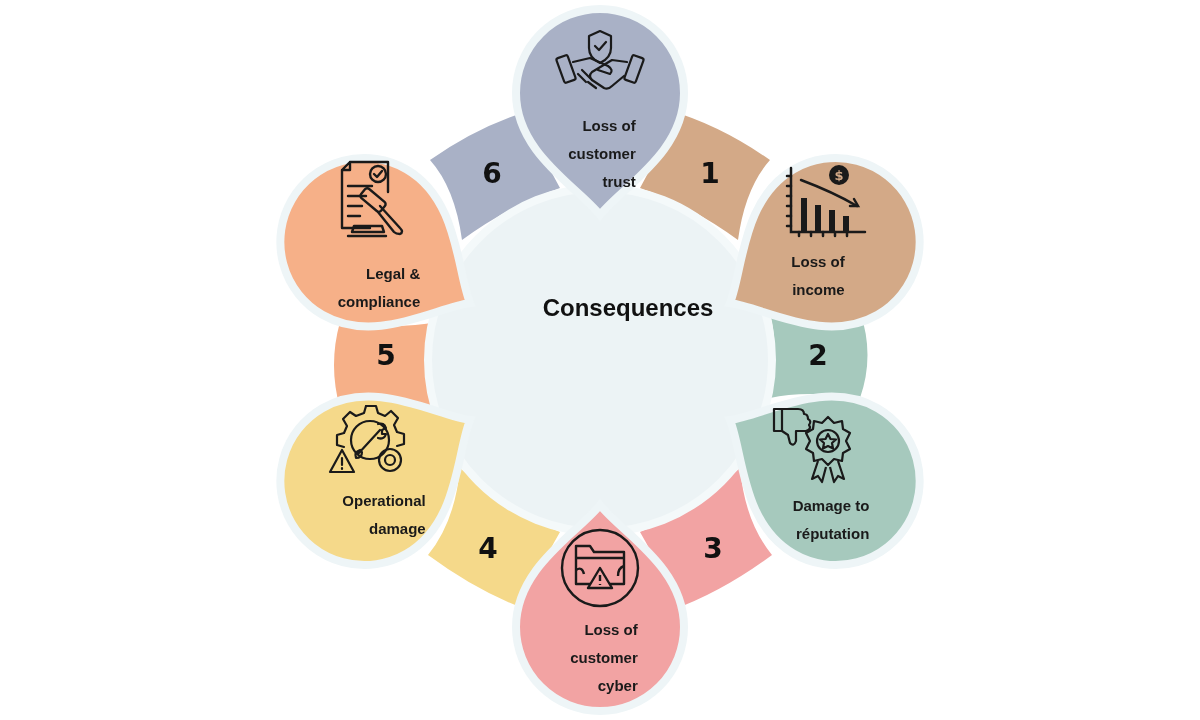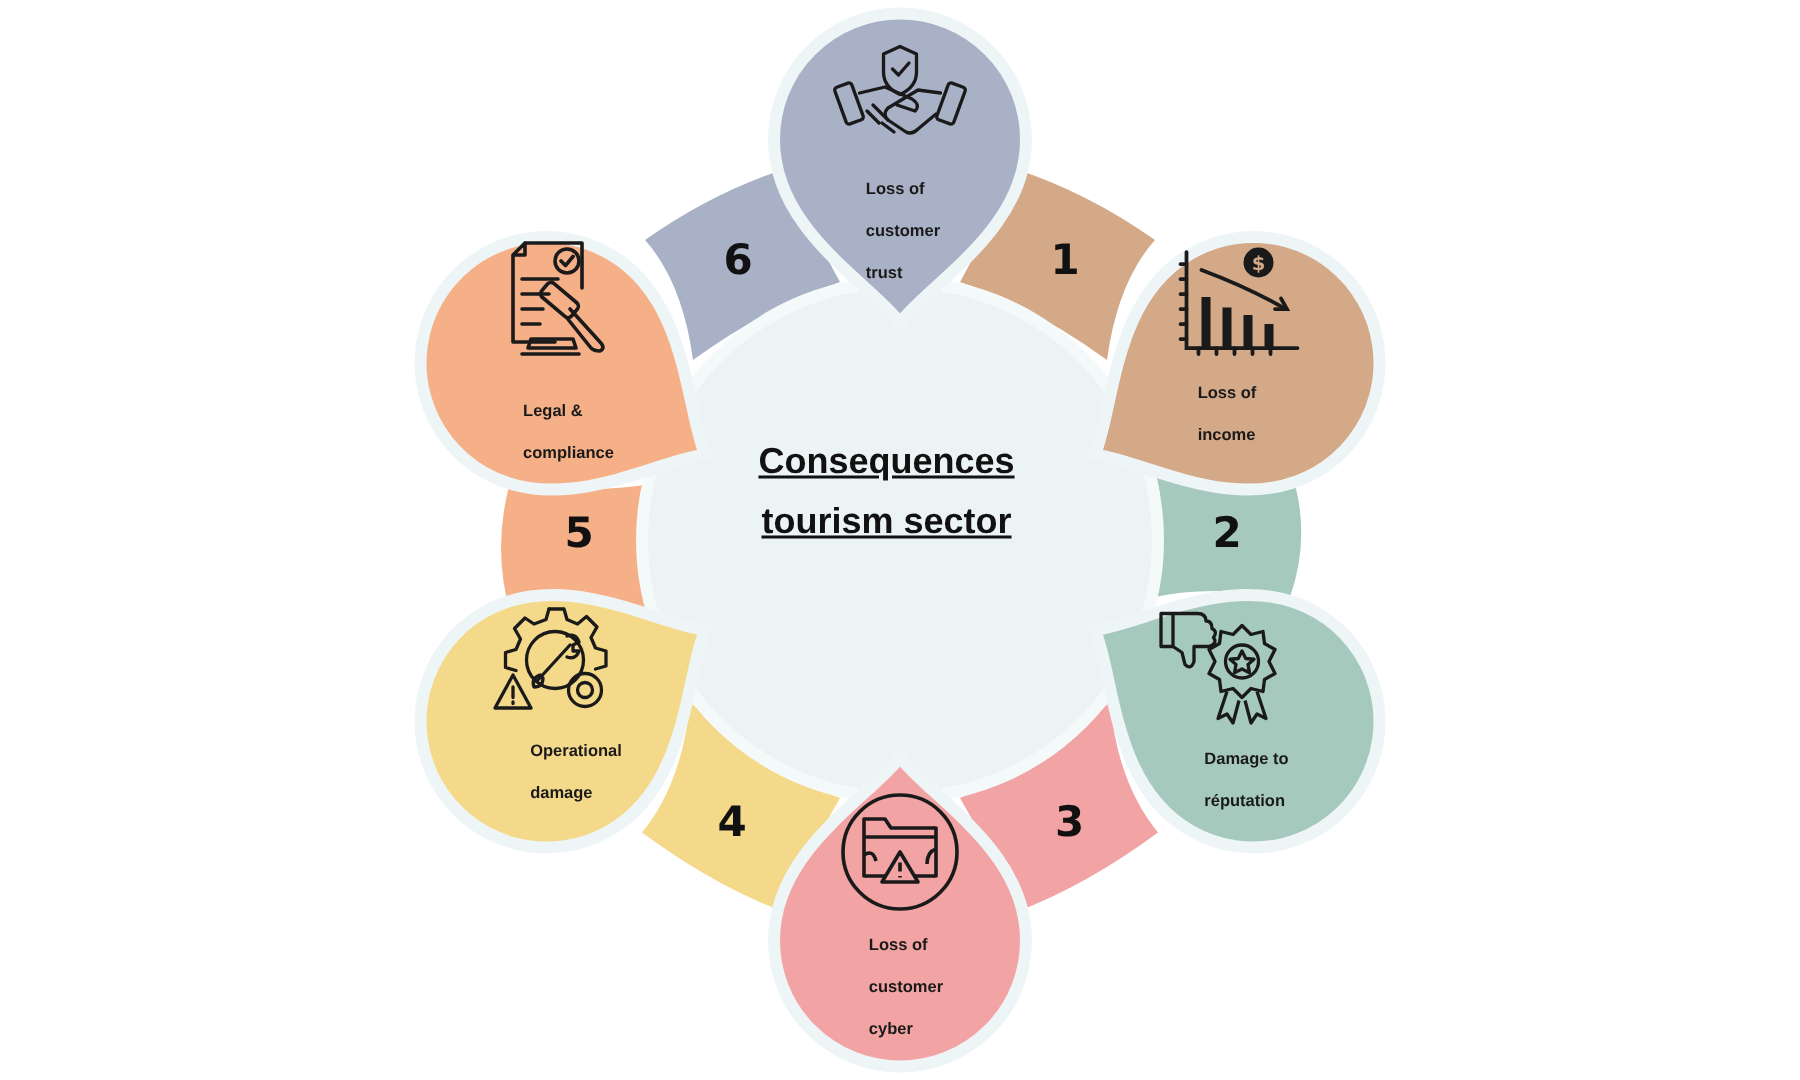--- a/index.html
+++ b/index.html
@@ -1,25 +1,25 @@
 <!DOCTYPE html>
 <html><head>
 <meta charset="utf-8">
 <style>
   html, body { margin:0; padding:0; background:#ffffff; }
   body { width:1200px; height:720px; position:relative; overflow:hidden;
          font-family:"Liberation Sans","DejaVu Sans",sans-serif; color:#111; }
   #diagram { position:absolute; left:0; top:0; width:1200px; height:720px; }
-  .label { position:absolute; text-align:left; font-weight:700; font-size:11px;
+  .label { position:absolute; text-align:right; font-weight:700; font-size:15px;
            line-height:28px; color:#1a1a1a; transform:translate(-50%,0); white-space:nowrap; }
   .num { position:absolute; font-weight:900; font-size:28px; color:#111;
          transform:translate(-50%,-50%); font-family:"DejaVu Sans",sans-serif; }
-  .center-title { position:absolute; left:591px; top:288px; transform:translateX(-50%);
+  .center-title { position:absolute; left:628px; top:288px; transform:translateX(-50%);
                   text-align:center; font-weight:700; font-size:24px; line-height:40px;
-                  color:#111; width:240px;text-decoration:underline; }
+                  color:#111; width:240px; }
   .center-title span { display:block; white-space:nowrap; }
 </style>
 </head>
 <body>
 
 <svg id="diagram" viewBox="0 0 1200 720" xmlns="http://www.w3.org/2000/svg">
   <defs>
 
     <path id="drop" d="M0,0 C-22,-28 -84,-62 -84,-122 A84,84 0 1,1 84,-122 C84,-62 22,-28 0,0 Z"></path>
   </defs>
@@ -151,14 +151,13 @@
   <div>Operational</div>
   <div>damage</div>
 </div>
 <div class="label" style="left:379px; top:260px;">
   <div>Legal &amp;</div>
   <div>compliance</div>
 </div>
 
 <div class="center-title">
   <span>Consequences</span>
-  <span>tourism sector</span>
 </div>
 
 </body></html>

